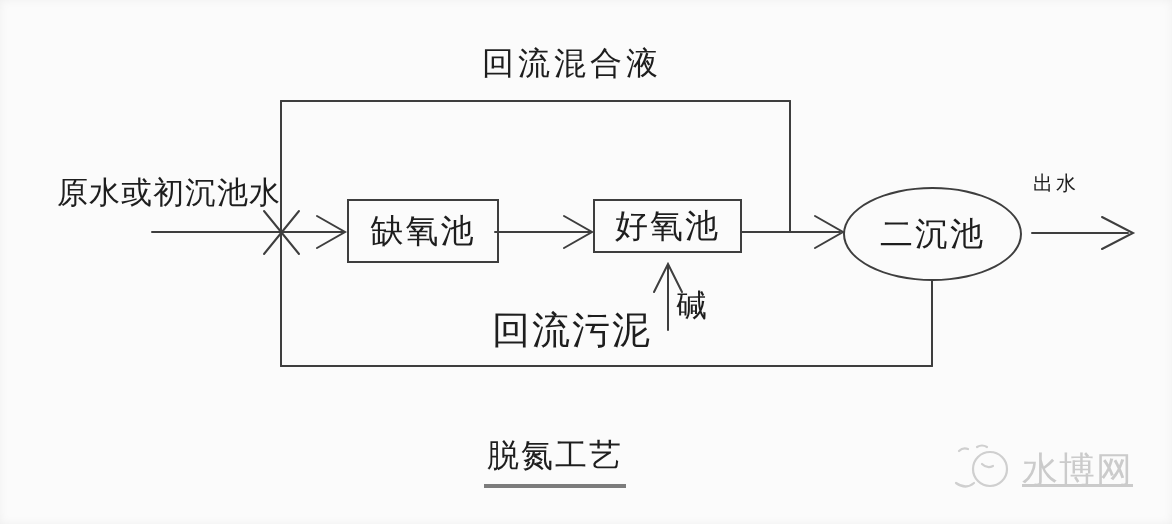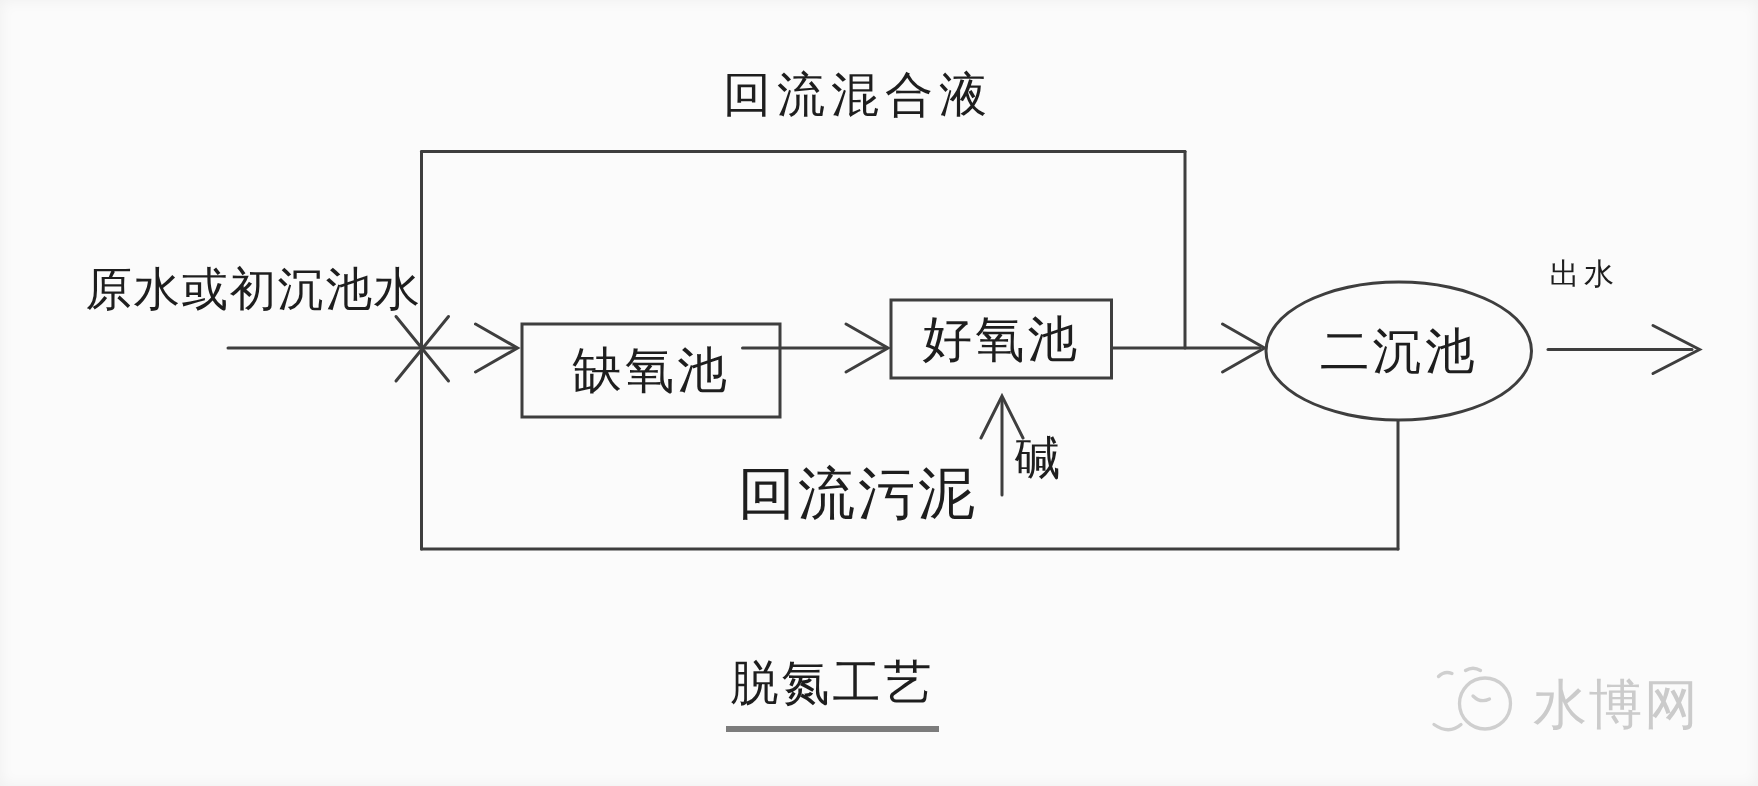--- a/index.html
+++ b/index.html
@@ -37,41 +37,42 @@
     display: flex;
     align-items: center;
     justify-content: center;
     border: 2px solid #3e3e3e;
     color: #1e1e1e;
     font-size: 33px;
     letter-spacing: 2px;
     background: transparent;
     box-sizing: border-box;
   }
-  .node-anoxic    { left: 347px; top: 215px; width: 174px; height: 64px; }
+  .node-anoxic    { left: 347px; top: 199px; width: 152px; height: 64px; }
   .node-aerobic   { left: 593px; top: 199px; width: 149px; height: 54px; }
   .node-clarifier { left: 843px; top: 187px; width: 179px; height: 94px; border-radius: 50%; }
   .title {
     position: absolute;
     left: 484px;
     top: 434px;
     font-size: 32px;
     letter-spacing: 2px;
     color: #1e1e1e;
     padding: 0 3px 6px 3px;
     border-bottom: 4px solid #7c7c7c;
     text-align: right;
   }
   .watermark-text {
     position: absolute;
     left: 1022px;
     top: 446px;
     font-size: 36px;
     letter-spacing: 1px;
     color: #cbcbcb;
+    text-decoration: underline;
   }
 </style>
 </head>
 <body>
 
 <div class="stage">
 
   <svg class="linework" viewBox="0 0 1172 524">
     <g stroke="#3e3e3e" stroke-width="2" fill="none" stroke-linecap="round">
 

